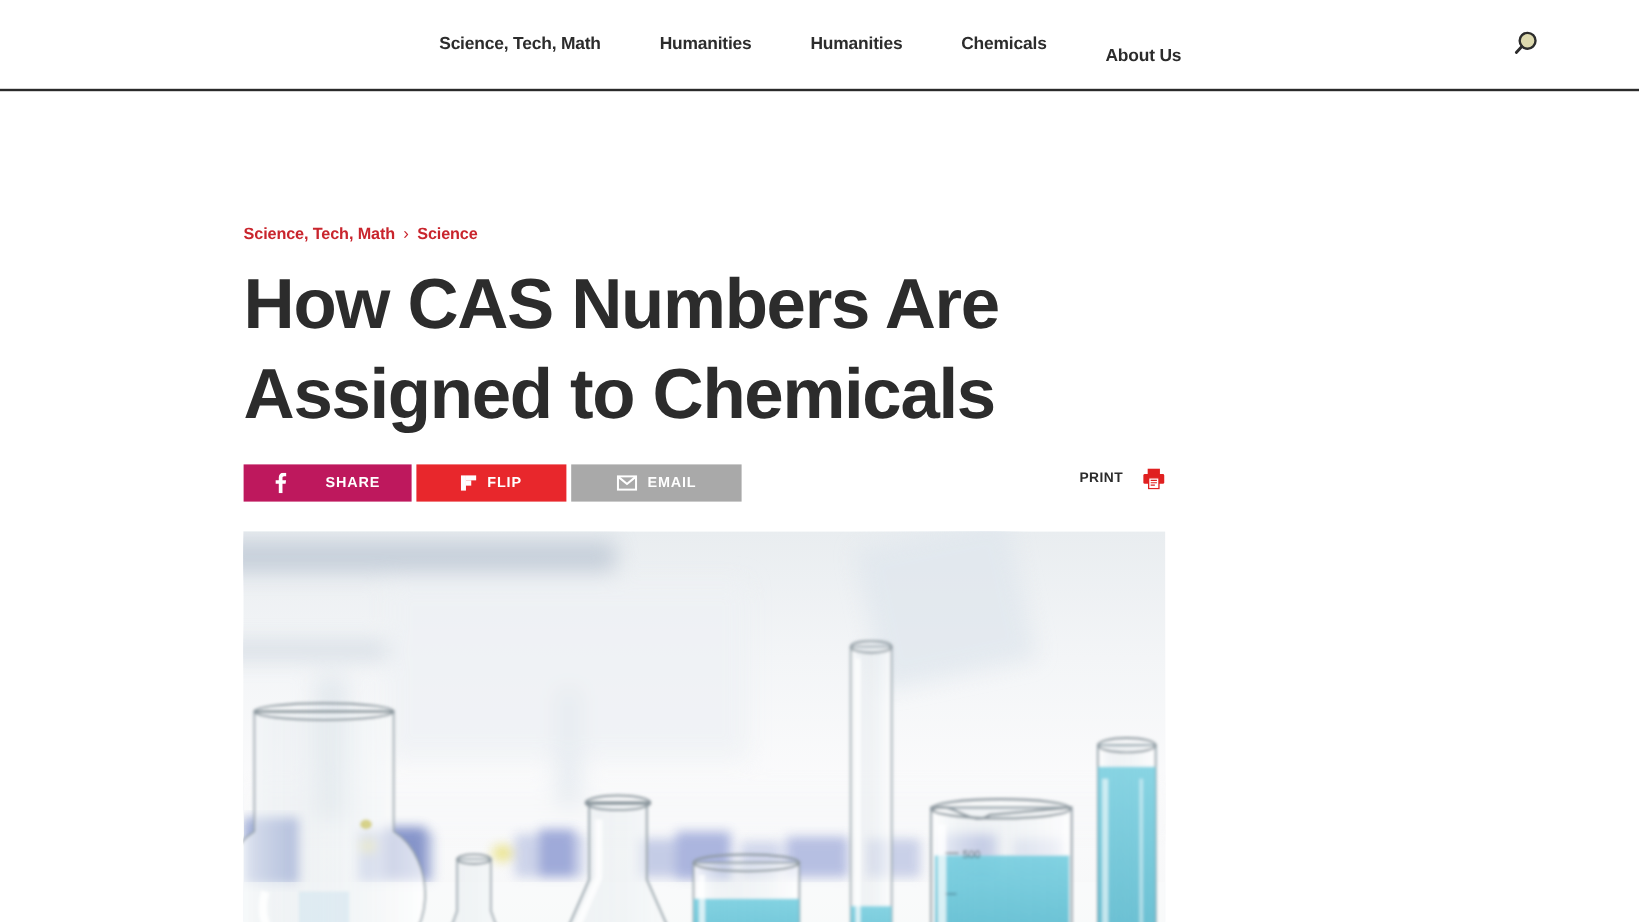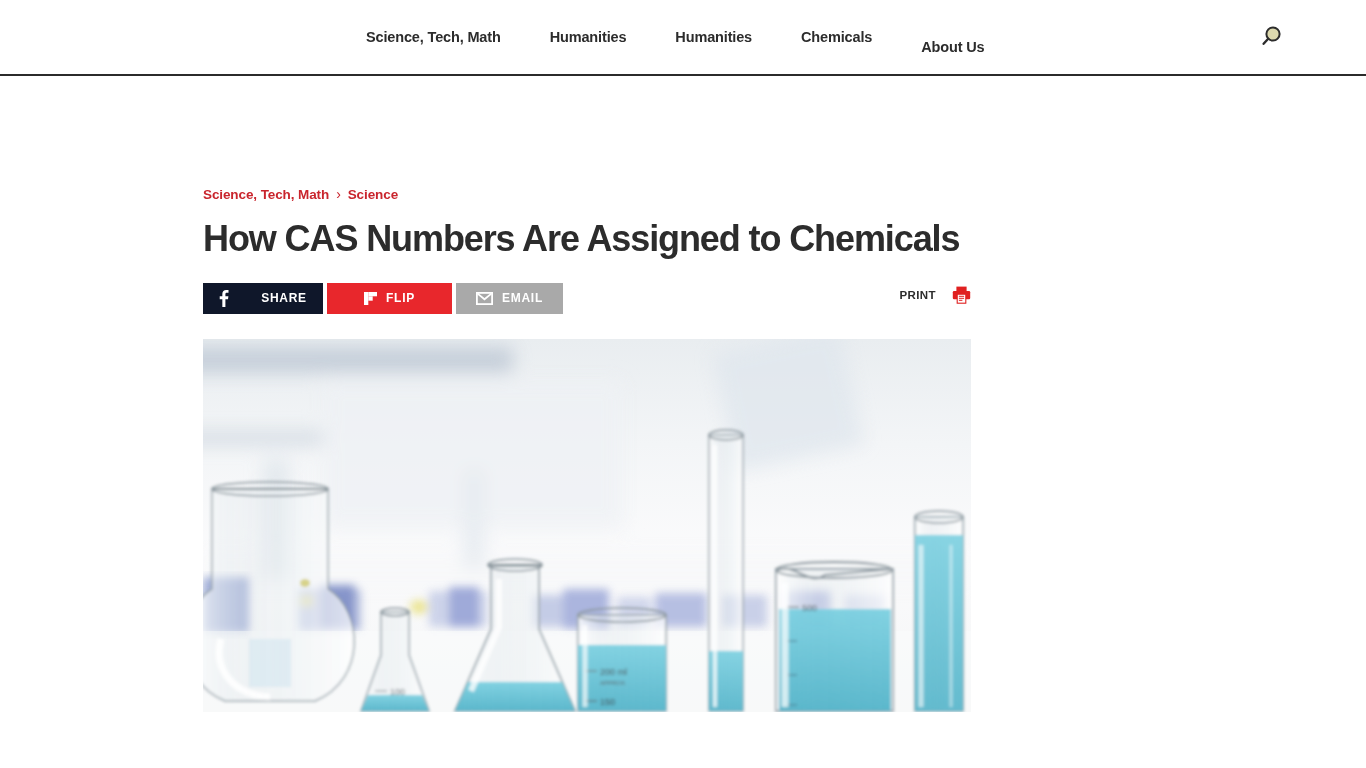--- a/index.html
+++ b/index.html
@@ -77,21 +77,21 @@
     letter-spacing: -0.1px;
     margin-bottom: 14px;
     display: flex;
     align-items: center;
     gap: 7px;
   }
   .breadcrumb .crumb { cursor: pointer; }
   .breadcrumb .sep { color: #c9252d; font-weight: 400; font-size: 14px; }
 
   .headline {
-    font-size: 36px;
+    font-size: 59px;
     font-weight: 700;
     color: #2c2c2c;
     line-height: 1.27;
     letter-spacing: -1.1px;
     max-width: 860px;
     margin-bottom: 21px;
   }
 
   
   .share-row {
@@ -108,23 +108,23 @@
     justify-content: center;
     gap: 9px;
     color: #ffffff;
     font-size: 12px;
     font-weight: 700;
     letter-spacing: 0.7px;
     cursor: pointer;
     border: none;
     font-family: "Liberation Sans", sans-serif;
   }
-  .share-btn.fb    { width: 120px; background: #0f172a; gap: 32px; }
+  .share-btn.fb    { width: 140px; background: #be185d; gap: 32px; }
   .share-btn.flip  { width: 125px; background: #e8272c; margin-left: 4px; }
-  .share-btn.email { width: 107px; background: #a9a9a9; margin-left: 4px; }
+  .share-btn.email { width: 142px; background: #a9a9a9; margin-left: 4px; }
 
   .print-group {
     position: absolute;
     right: 0;
     top: 3px;
     display: flex;
     align-items: center;
     gap: 16px;
     cursor: pointer;
   }

